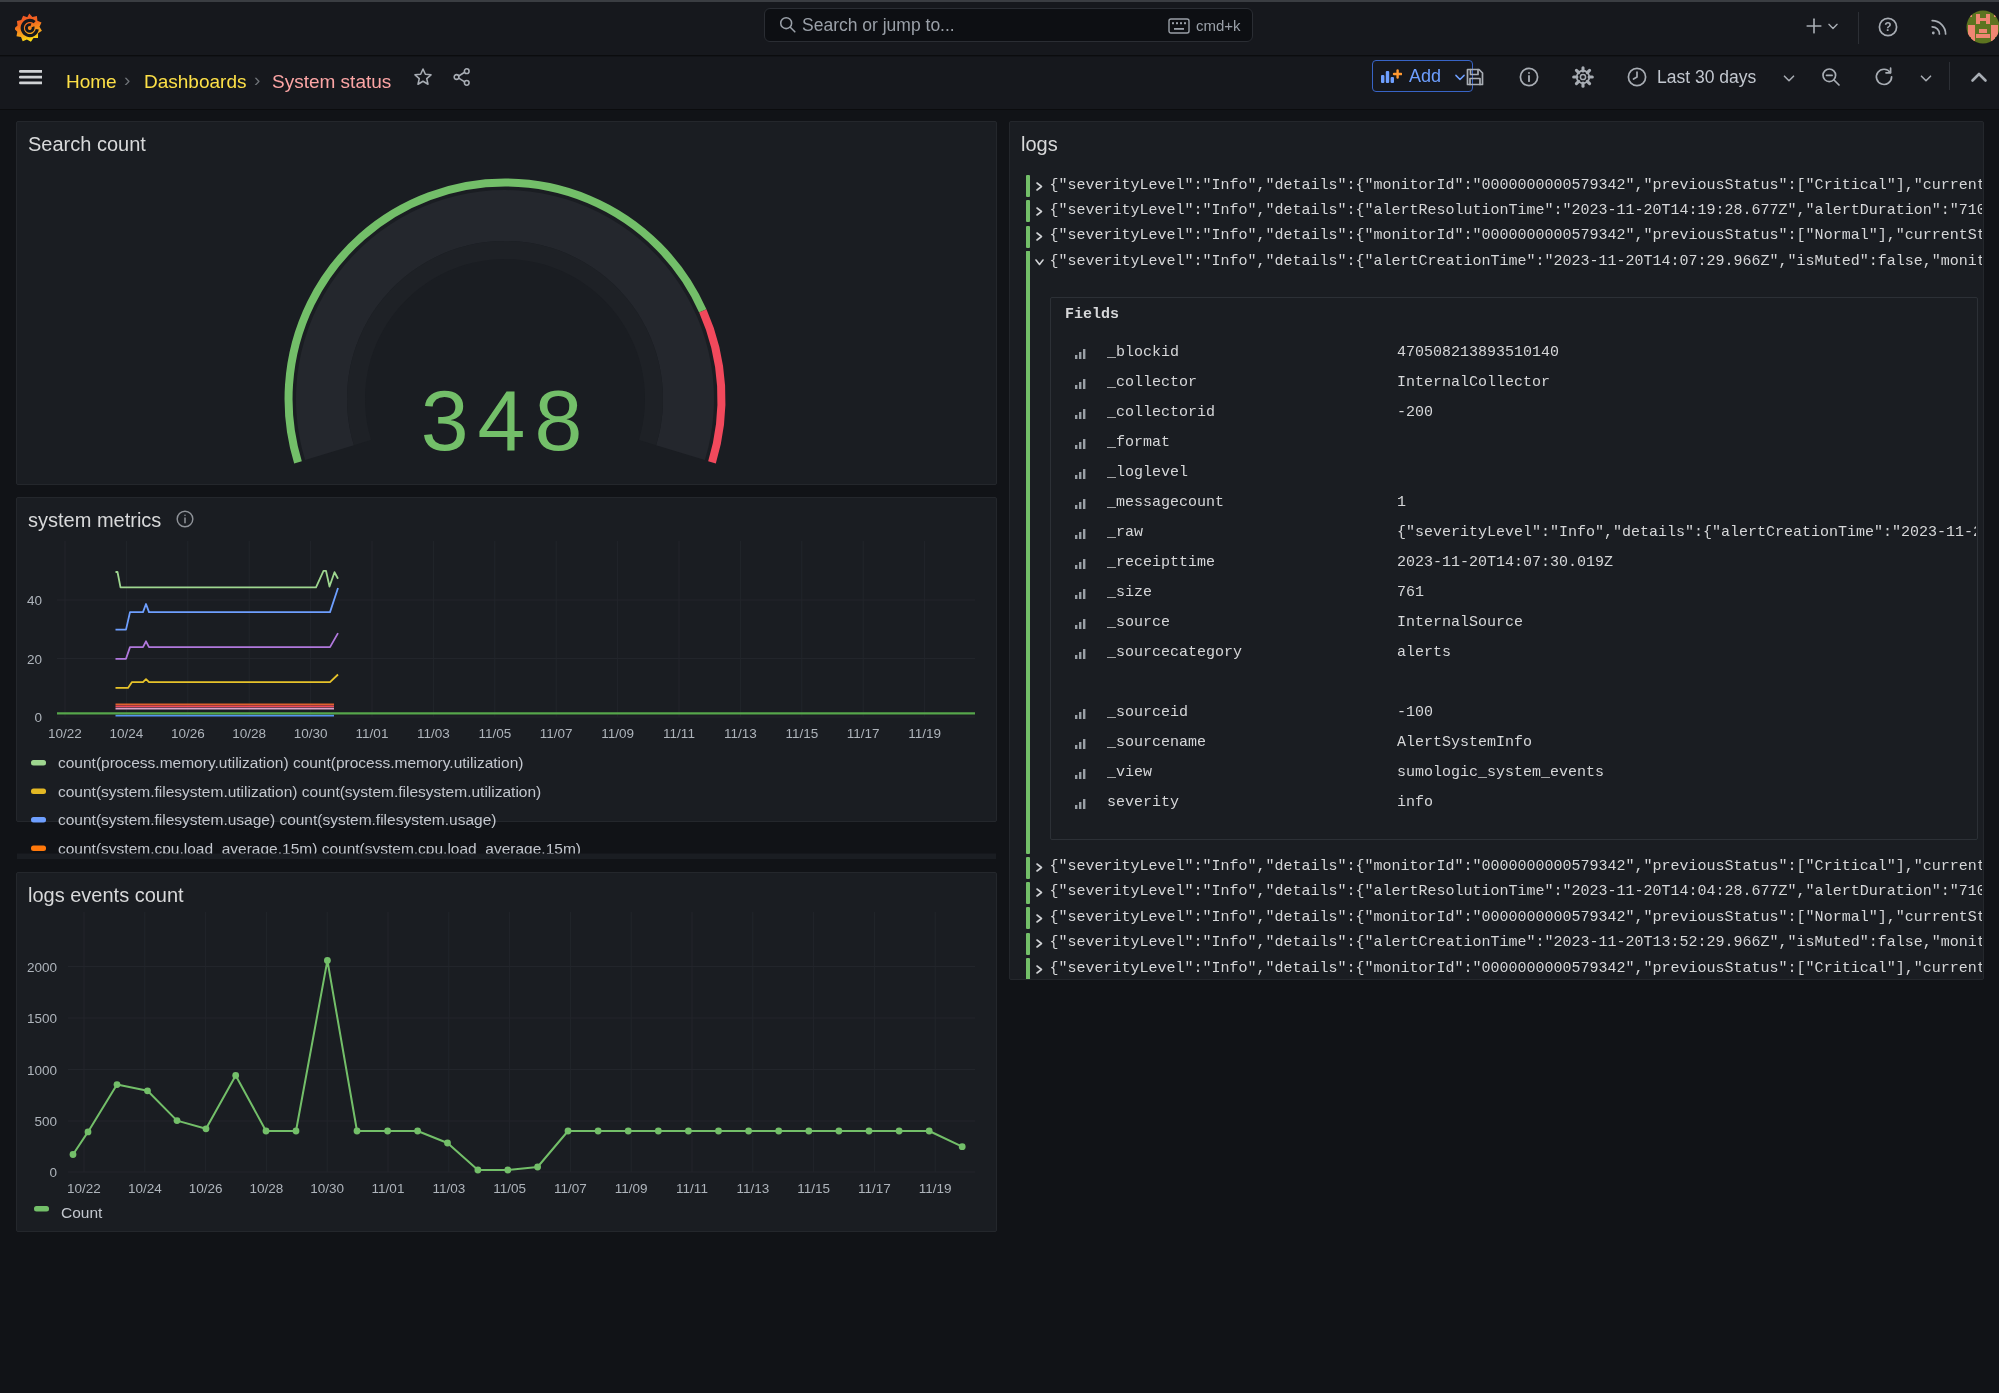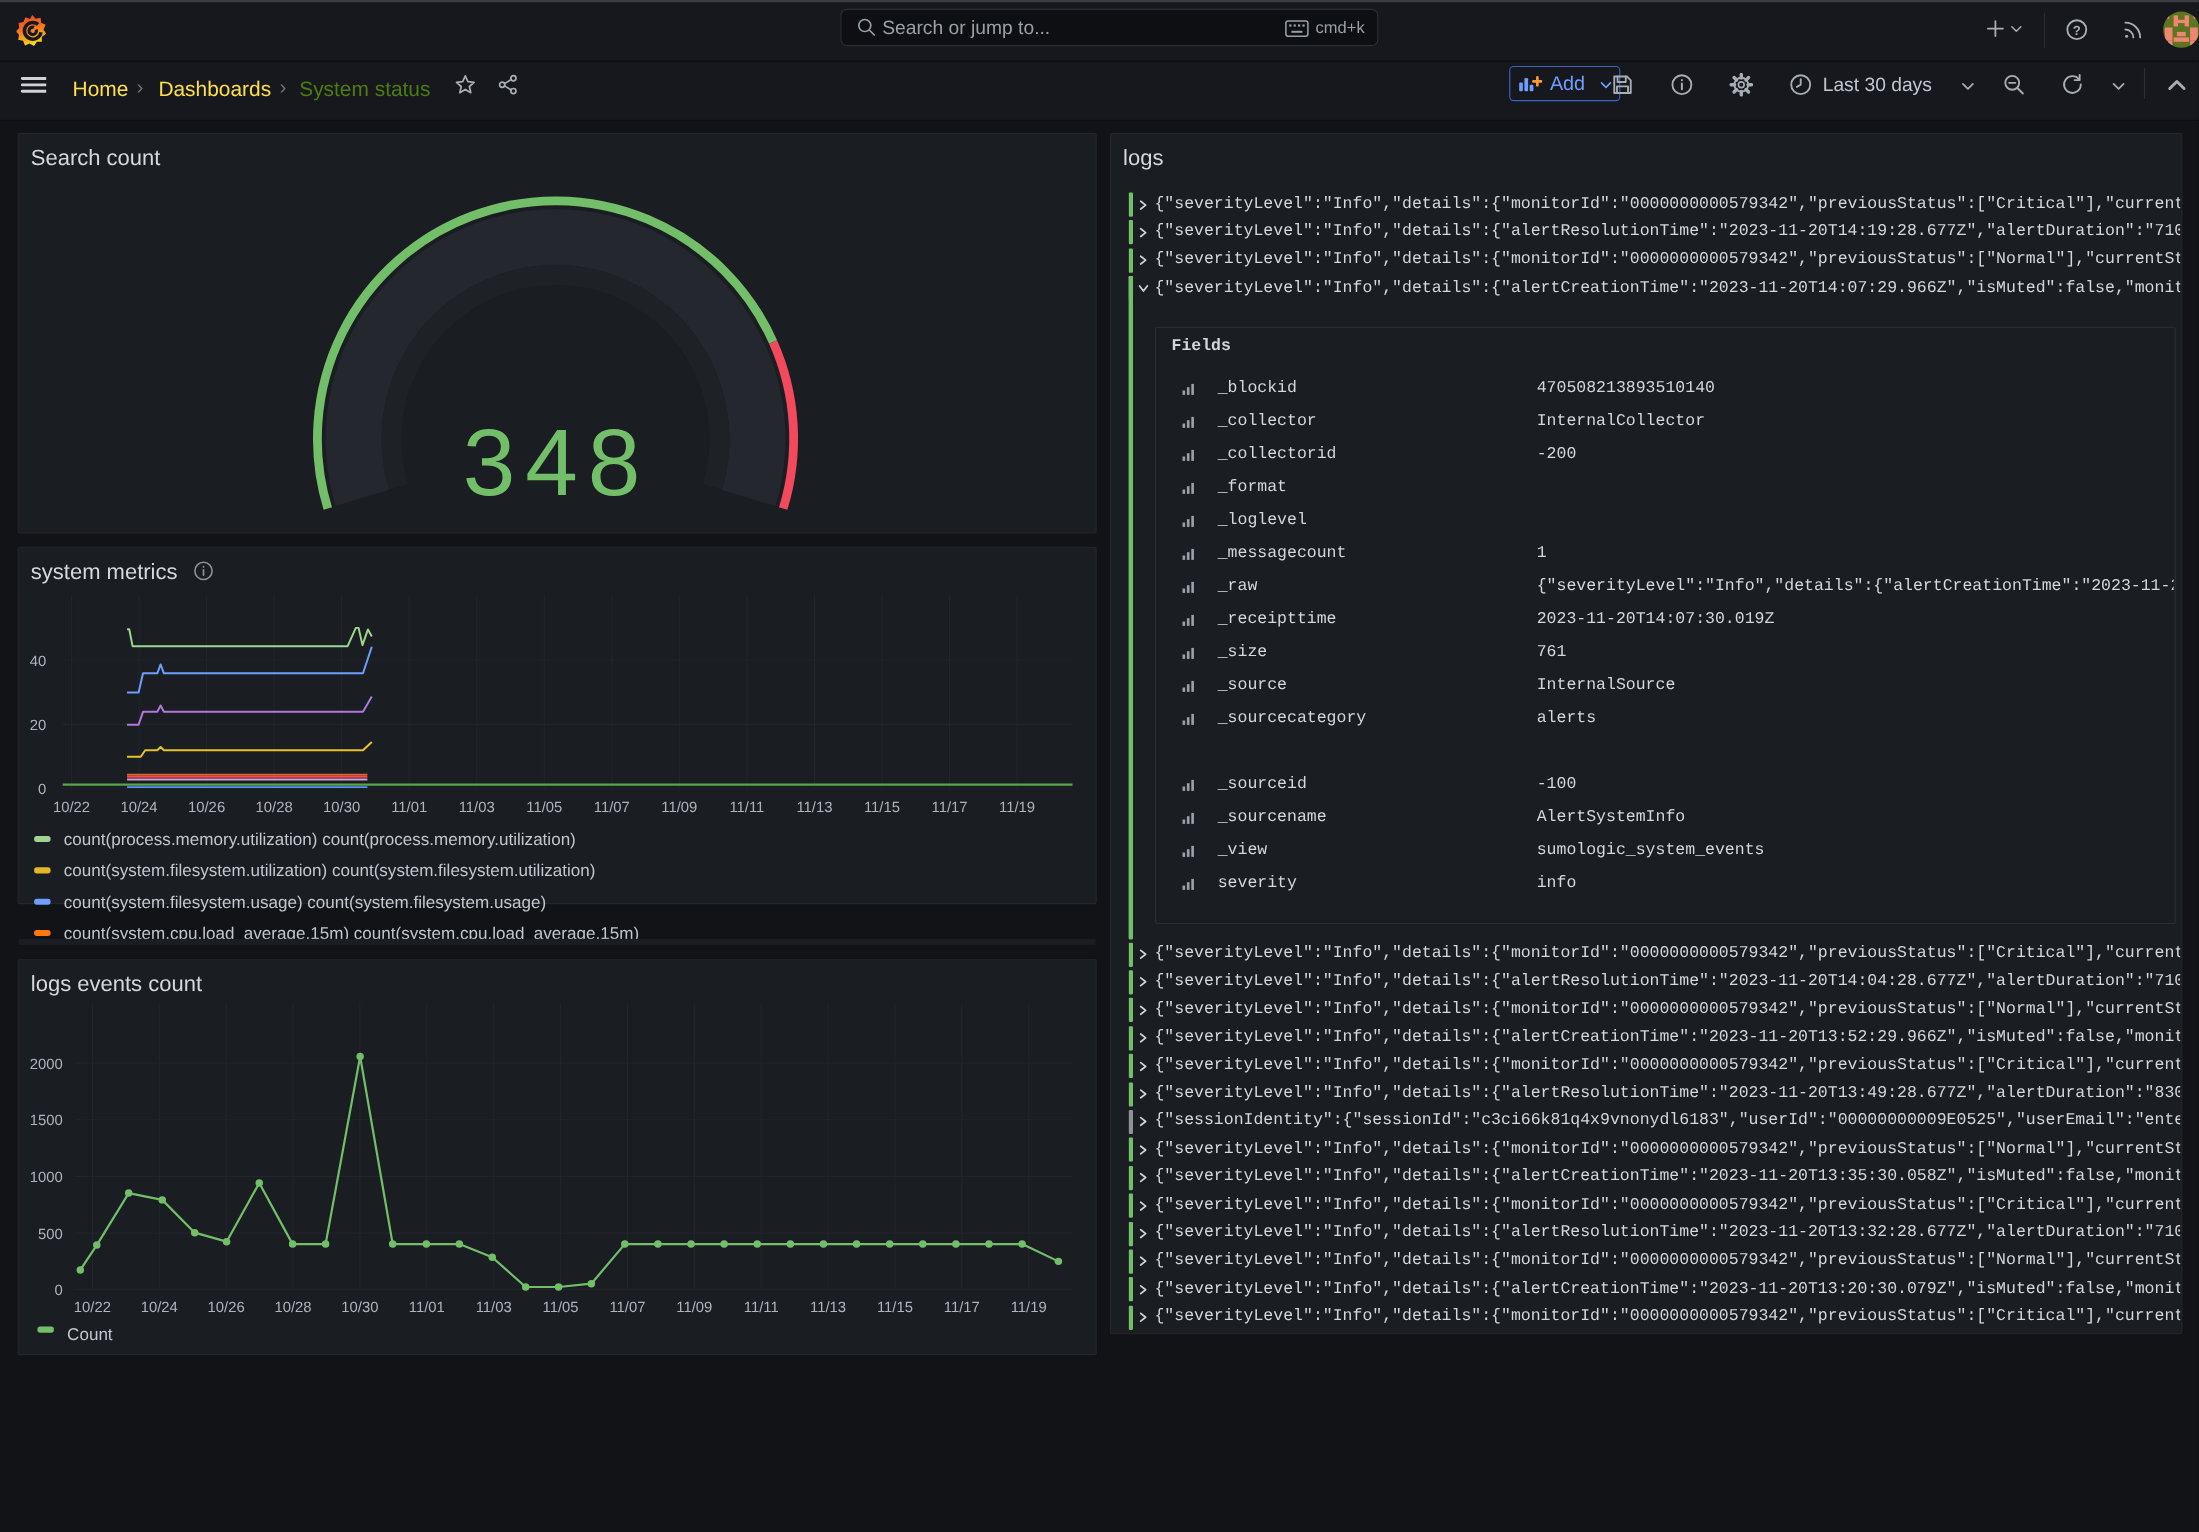--- a/index.html
+++ b/index.html
@@ -4,21 +4,21 @@
 html,body{width:1999px;height:1393px;background:#111317;font-family:"Liberation Sans",sans-serif;overflow:hidden;position:relative}
 .abs{position:absolute}
 .row1{position:absolute;left:0;top:0;width:1999px;height:56px;background:#16181d;border-top:2px solid #3a3d42;border-bottom:1px solid #0b0c0e}
 .row2{position:absolute;left:0;top:57px;width:1999px;height:53px;background:#16181d;border-bottom:1px solid #0b0c0e}
 .panel{position:absolute;background:#1a1d22;border:1px solid #24272c;border-radius:2px;overflow:hidden}
 .ptitle{position:absolute;left:11px;top:9px;font-size:20px;line-height:26px;font-weight:500;color:#d8d9da;letter-spacing:0}
 .searchbox{position:absolute;left:764px;top:8px;width:489px;height:34px;background:#0d0f13;border:1px solid #2a2d33;border-radius:6px}
 .sprompt{position:absolute;left:802px;top:15px;font-size:17.5px;color:#9aa0a8}
 .scmd{position:absolute;left:1196px;top:17px;font-size:15px;color:#9aa0a8}
 .crumb{position:absolute;top:71px;font-size:19px;font-weight:500;color:#fde047}
-.dim{color:#4d7c0f}
+.dim{color:#fca5a5}
 .sep{color:#6e7277;font-weight:400}
 .addbtn{position:absolute;left:1372px;top:60px;width:101px;height:32px;border:1px solid #3864c6;border-radius:4px}
 .addtxt{position:absolute;left:36px;top:5px;font-size:18px;font-weight:500;color:#6e9fff}
 .tpick{position:absolute;left:1657px;top:67px;font-size:17.5px;font-weight:500;color:#c2c7cf}
 .vdiv{position:absolute;width:1px;background:#2c2f35}
 .lrow{position:absolute;left:16px;right:1px;height:25px;overflow:hidden;white-space:nowrap;font-family:"Liberation Mono",monospace;font-size:15px;color:#d6d7d9}
 .lrow i{position:absolute;left:0;top:1.5px;width:4px;height:22px;border-radius:1px}
 .lrow .chev{position:absolute;left:8px;top:7px}
 .lrow span{position:absolute;left:23.5px;top:3px}
 .fieldsbox{border:1px solid #2c3036;border-radius:2px;font-family:"Liberation Mono",monospace;font-size:15px;color:#d6d7d9}
@@ -357,21 +357,21 @@
     <circle cx="792.8" cy="259.0" r="3.4" fill="#73bf69"></circle>
     <circle cx="822.9" cy="259.0" r="3.4" fill="#73bf69"></circle>
     <circle cx="853.0" cy="259.0" r="3.4" fill="#73bf69"></circle>
     <circle cx="883.1" cy="259.0" r="3.4" fill="#73bf69"></circle>
     <circle cx="913.2" cy="259.0" r="3.4" fill="#73bf69"></circle>
     <circle cx="946.2" cy="274.7" r="3.4" fill="#73bf69"></circle>
     <rect x="18" y="334" width="15" height="5.5" rx="2.5" fill="#73bf69"></rect>
     <text x="45" y="346" font-size="15.5" fill="#c3c7ce">Count</text>
   </svg>
 
-<div class="panel" style="left:1009px;top:121px;width:975px;height:1092px">
+<div class="panel" style="left:1009px;top:121px;width:975px;height:859px">
     <div class="ptitle">logs</div>
 <div class="lrow" style="top:51.5px">
       <i style="background:#73bf69"></i>
       <svg class="chev" width="10" height="11" viewBox="0 0 10 11">
         <path d="M3 2 L7.5 5.5 L3 9" fill="none" stroke="#d0d2d5" stroke-width="1.6" stroke-linejoin="round" stroke-linecap="round"></path>
       </svg>
       <span>{"severityLevel":"Info","details":{"monitorId":"0000000000579342","previousStatus":["Critical"],"currentStatus":"Cr</span>
     </div>
     <div class="lrow" style="top:76.9px">
       <i style="background:#73bf69"></i>

